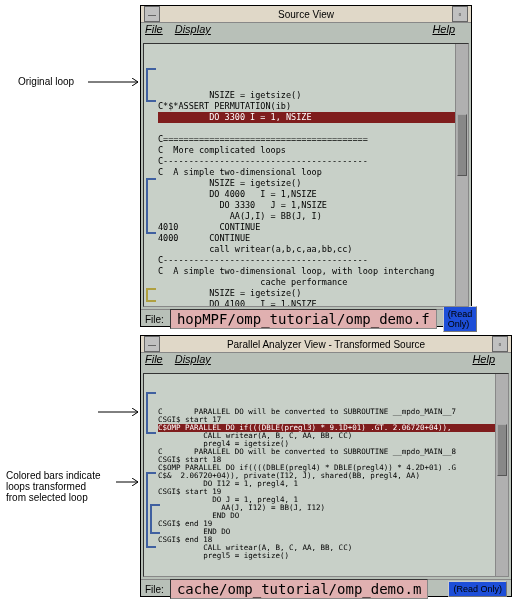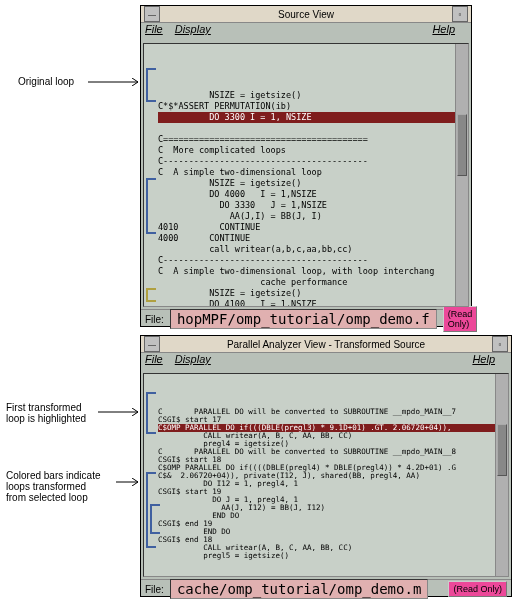--- a/index.html
+++ b/index.html
@@ -10,39 +10,37 @@
 .title{flex:1;text-align:center;}
 .menubar{height:18px;display:flex;align-items:flex-start;font-style:italic;padding:0 4px}
 .menuitem{margin-right:12px;text-decoration:underline}
 .spacer{flex:1}
 .codearea{background:#c8d0c8;margin:2px;border:1px inset #888;padding:2px 2px 2px 14px;font-family:monospace;font-size:8.5px;line-height:11px;white-space:pre;overflow:hidden;position:relative}
 .hl{background:#7f1d1d;color:#fff;display:inline-block;width:100%}
 .bar{position:absolute;left:2px;width:8px;border-left:2px solid #4060a0;border-top:2px solid #4060a0;border-bottom:2px solid #4060a0}
 .y{border-color:#b0a040}
 .statusbar{height:18px;display:flex;align-items:center;padding:0 4px;font-size:10px;border-top:1px solid #888}
 .file{background:#e0b0b0;border:1px inset #888;padding:1px 6px;font-family:monospace;font-size:14px;margin:0 6px}
-.ro{border:1px outset #ccc;padding:2px 4px;background:#ec4899;font-size:9px}
+.ro{border:1px outset #ccc;padding:2px 4px;background:#1d4ed8;font-size:9px}
 .scrollbar{position:absolute;right:0;top:0;bottom:0;width:12px;background:#b0b0b0;border-left:1px solid #888}
 .thumb{position:absolute;left:1px;right:1px;background:#888;border:1px outset #aaa}
 .ann{position:absolute;font-size:10px;color:#000}
 .arrow{position:absolute;stroke:#000;fill:none}
 </style>
 </head>
 <body>
 
 <div class="container">
 
 <div class="ann" style="top:76px;left:18px">Original loop</div>
 <svg class="arrow" style="top:78px;left:88px;width:50px;height:8px">
       <line x1="0" y1="4" x2="50" y2="4"></line>
       <polyline points="44,0 50,4 44,8"></polyline>
     </svg>
 
-<div class="ann" style="top:402px;left:6px;white-space:pre">First transformed
-loop is highlighted</div>
 <svg class="arrow" style="top:408px;left:98px;width:40px;height:8px">
       <line x1="0" y1="4" x2="40" y2="4"></line>
       <polyline points="34,0 40,4 34,8"></polyline>
     </svg>
 
 <div class="ann" style="top:470px;left:6px;white-space:pre">Colored bars indicate
 loops transformed
 from selected loop</div>
 <svg class="arrow" style="top:478px;left:116px;width:22px;height:8px">
       <line x1="0" y1="4" x2="22" y2="4"></line>

